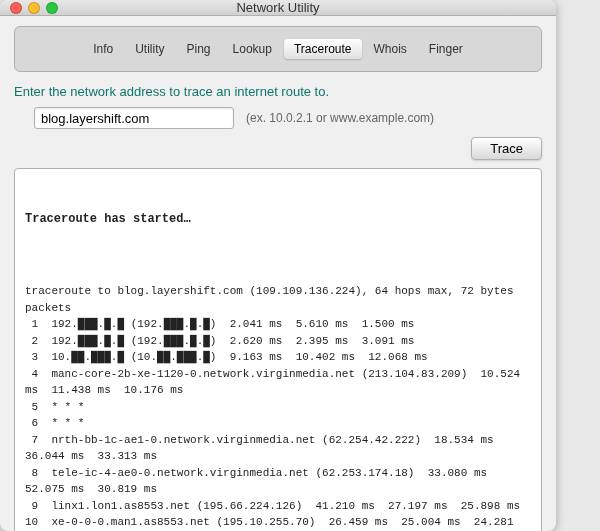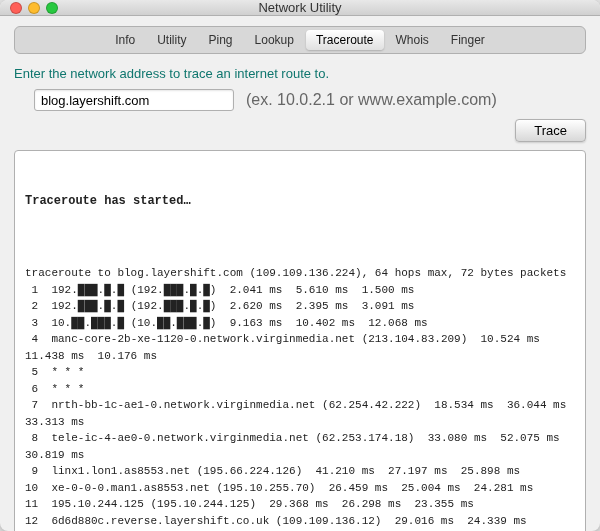--- a/index.html
+++ b/index.html
@@ -8,21 +8,21 @@
       background: #e8e8e8;
       font-family: -apple-system, "Helvetica Neue", Arial, sans-serif;
       font-size: 13px;
       color: #000;
       width: 600px;
       height: 531px;
       overflow: hidden;
     }
 
     .window {
-      width: 600px;
+      width: 556px;
       height: 531px;
       background: #f0f0f0;
       border-radius: 8px;
       box-shadow: 0 2px 10px rgba(0,0,0,0.3);
       display: flex;
       flex-direction: column;
     }
 
     .title-bar {
       height: 28px;
@@ -67,21 +67,21 @@
       gap: 8px;
     }
 
     .tab-bar {
       display: flex;
       gap: 2px;
       justify-content: center;
       background: #d8d8d8;
       border: 1px solid #b0b0b0;
       border-radius: 6px;
-      padding: 3px;
+      padding: 12px;
     }
 
     .tab {
       padding: 3px 10px;
       font-size: 12px;
       border-radius: 4px;
       cursor: pointer;
       color: #333;
       white-space: nowrap;
       background: transparent;
@@ -114,21 +114,21 @@
       border: 1px solid #b0b0b0;
       border-radius: 3px;
       background: white;
       padding: 8px 6px;
       font-size: 13px;
       outline: none;
       box-shadow: inset 0 1px 2px rgba(0,0,0,0.1);
     }
 
     .hint-text {
-      font-size: 16px;
+      font-size: 12px;
       color: #666;
     }
 
     .trace-button-row {
       display: flex;
       justify-content: flex-end;
       align-items: flex-end;
     }
 
     .trace-btn {

